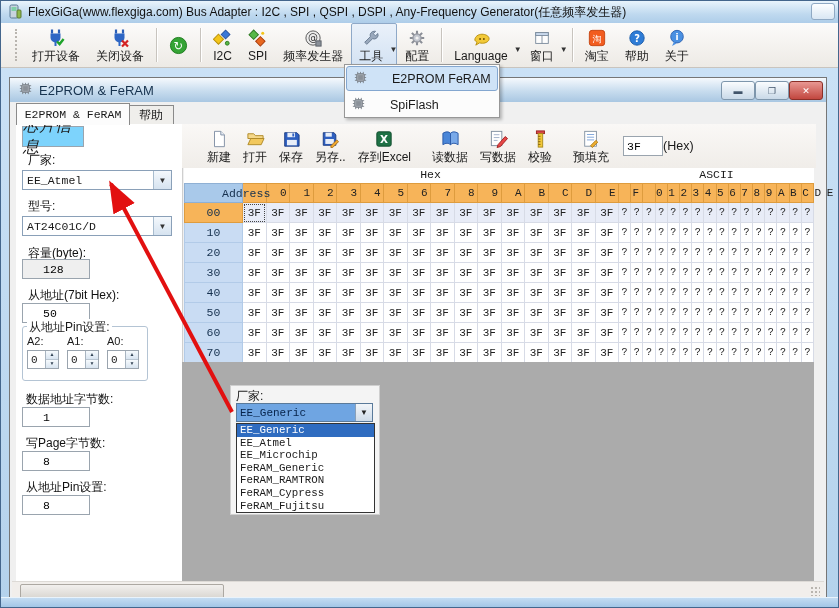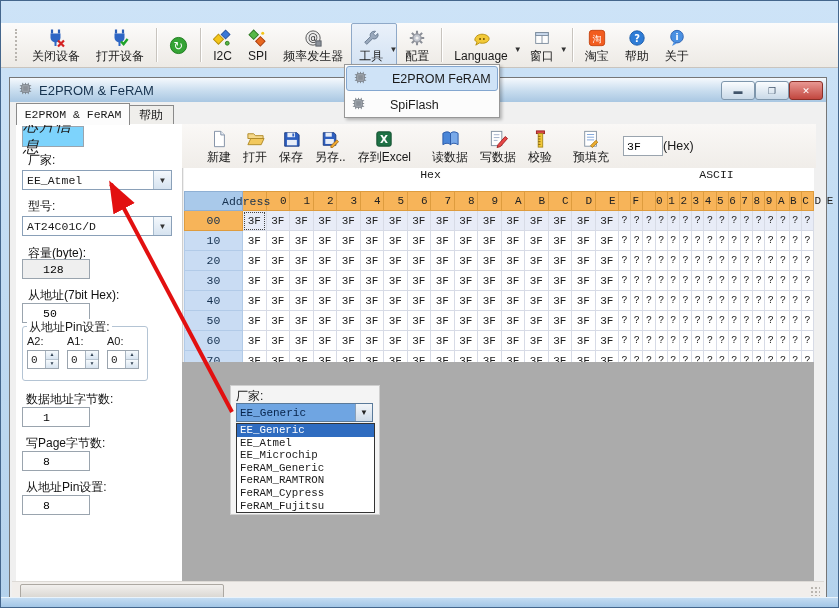--- a/index.html
+++ b/index.html
@@ -75,21 +75,21 @@
             background:linear-gradient(#FAF8F6,#F0EDE9);display:flex;align-items:center;padding-left:6px;
             box-sizing:border-box;}
   .t2-btn{display:flex;flex-direction:column;align-items:center;justify-content:center;padding:1px 6px;gap:1px;}
   .t2-btn .tb-icon{height:20px;display:flex;align-items:center;}
   .t2-btn .tb-label{font-size:12px;line-height:14px;white-space:nowrap;}
   .fill-input{width:32px;height:18px;border:1px solid #9AA4AE;background:#fff;margin-left:8px;
               font-family:"Liberation Mono","DejaVu Sans Mono",monospace;font-size:11.5px;padding:0 3px;}
   .fill-unit{margin-left:0;font-size:12.5px;}
   
   .table-wrap{position:absolute;left:174px;top:90px;width:630px;}
-  .toplabels{position:relative;height:23px;background:#fff;font-family:"Liberation Mono","DejaVu Sans Mono",monospace;
+  .toplabels{position:relative;height:15px;background:#fff;font-family:"Liberation Mono","DejaVu Sans Mono",monospace;
              font-size:11.5px;}
   .toplabels .hexl{position:absolute;left:58px;width:377px;text-align:center;}
   .toplabels .ascl{position:absolute;left:435px;width:195px;text-align:center;}
   table.hex{border-collapse:collapse;table-layout:fixed;width:630px;background:#fff;
             font-family:"Liberation Mono","DejaVu Sans Mono",monospace;}
   table.hex col.c-addr{width:58px;} table.hex col.c-hex{width:23.5px;} table.hex col.c-asc{width:12.2px;}
   table.hex th,table.hex td{border:1px solid #D7DBE6;text-align:center;padding:0;font-weight:normal;}
   table.hex thead th{background:#F7B459;border-color:#DE9C3E;height:18px;font-size:11px;color:#222;padding-left:37px;}
   table.hex thead th.h-addr{background:#A9C9EA;border-color:#8FB0D4;color:#15304E;font-size:11.5px;}
   table.hex tbody th{background:#C9DCF3;border-color:#B2CBE8;color:#15304E;height:19px;font-size:11.5px;}
@@ -130,44 +130,55 @@
   .frame-bottom{position:absolute;left:0;bottom:0;width:837px;height:9px;
                 background:linear-gradient(#C3DCF2,#A3C6E6);border-top:1px solid #E9F3FB;}
   .arrow-layer{position:absolute;left:0;top:0;z-index:50;pointer-events:none;}
   svg text{font-family:"DejaVu Sans",sans-serif;}
 </style>
 </head>
 <body>
 
 <div class="window">
 
+  <div class="titlebar">
+    <span class="appicon">
+      <svg viewBox="0 0 16 16" width="16" height="16">
+          <rect x="3" y="1" width="8" height="13" rx="1.5" fill="#C8D4DE" stroke="#5A7A94"></rect>
+          <rect x="4.5" y="3" width="5" height="4" fill="#7FD0A8"></rect>
+          <rect x="10" y="6" width="4" height="8" rx="1" fill="#8FB84A" stroke="#5A7A34"></rect>
+        </svg>
+    </span>
+    <span class="title">FlexGiGa(www.flexgiga.com) Bus Adapter : I2C , SPI , QSPI , DSPI , Any-Frequency Generator(任意频率发生器)</span>
+    <span class="cap-btn"></span>
+  </div>
 
   <div class="toolbar" id="main-toolbar">
     <div class="tb-grip"></div>
   <div class="tb-btn">
+        <span class="tb-icon">
+          <svg viewBox="0 0 20 20" width="20" height="20">
+            <path d="M6 1.5v4M13 1.5v4" stroke="#2A5FB8" stroke-width="2.2"></path>
+            <path d="M4.5 5.5h10v4a5 5 0 0 1-10 0z" fill="#2E66C4"></path>
+            <path d="M9.5 14v4" stroke="#2E66C4" stroke-width="2"></path>
+            <path d="M11 13.5l2.6 2.6 4-5" stroke="#1FA32A" stroke-width="2.4" fill="none"></path>
+          </svg>
+        </span>
+        <span class="tb-label">打开设备</span>
+      </div>
+      <div class="tb-btn">
         <span class="tb-icon">
           <svg viewBox="0 0 20 20" width="20" height="20">
             <path d="M6 1.5v4M13 1.5v4" stroke="#2A5FB8" stroke-width="2.2"></path>
             <path d="M4.5 5.5h10v4a5 5 0 0 1-10 0z" fill="#2E66C4"></path>
             <path d="M9.5 14v4" stroke="#2E66C4" stroke-width="2"></path>
             <path d="M12 12.5l6 6M18 12.5l-6 6" stroke="#D42222" stroke-width="2.2"></path>
           </svg>
         </span>
         <span class="tb-label">关闭设备</span>
-      </div>
-      <div class="tb-btn">
-        <span class="tb-icon">
-          <svg viewBox="0 0 20 20" width="20" height="20">
-            <path d="M6 1.5v4M13 1.5v4" stroke="#2A5FB8" stroke-width="2.2"></path>
-            <path d="M4.5 5.5h10v4a5 5 0 0 1-10 0z" fill="#2E66C4"></path>
-            <path d="M9.5 14v4" stroke="#2E66C4" stroke-width="2"></path>
-            <path d="M11 13.5l2.6 2.6 4-5" stroke="#1FA32A" stroke-width="2.4" fill="none"></path>
-          </svg>
-        </span>
-        <span class="tb-label">打开设备</span>
       </div>
       <div class="tb-sep"></div>
       <div class="tb-btn">
         <span class="tb-icon">
           <svg viewBox="0 0 20 20" width="19" height="19">
             <circle cx="10" cy="10" r="8.5" fill="#35A435" stroke="#1C7A1C"></circle>
             <text x="10" y="14.5" font-size="12" fill="#fff" text-anchor="middle">↻</text>
           </svg>
         </span>
       </div>

